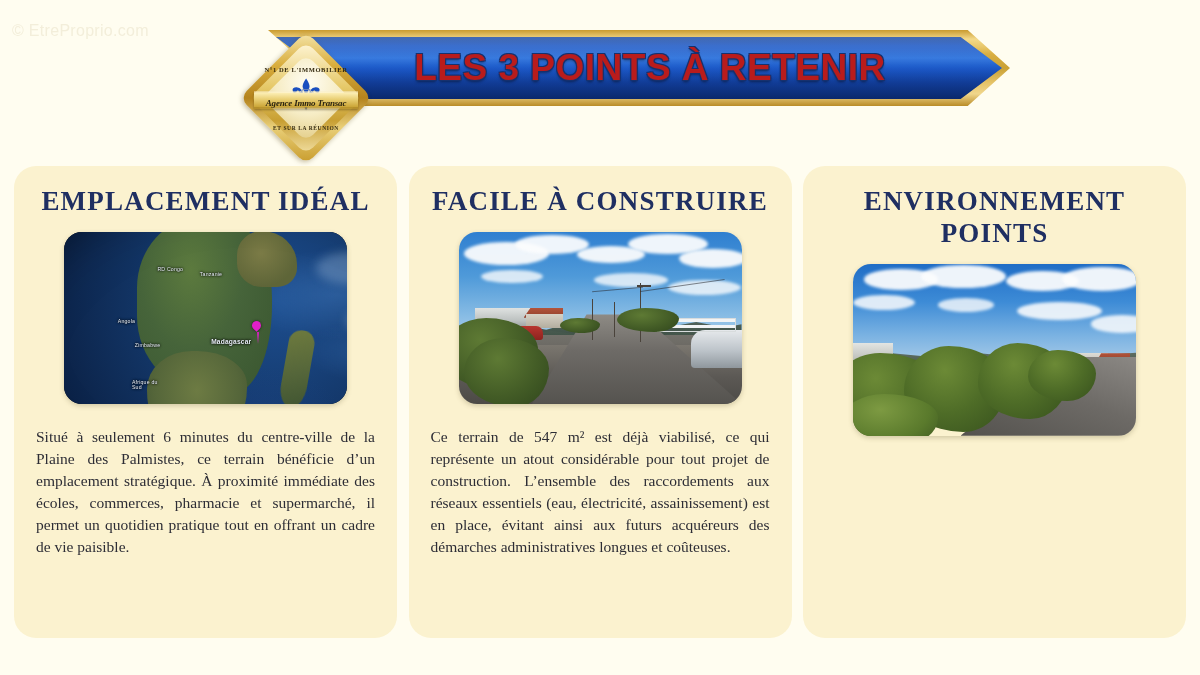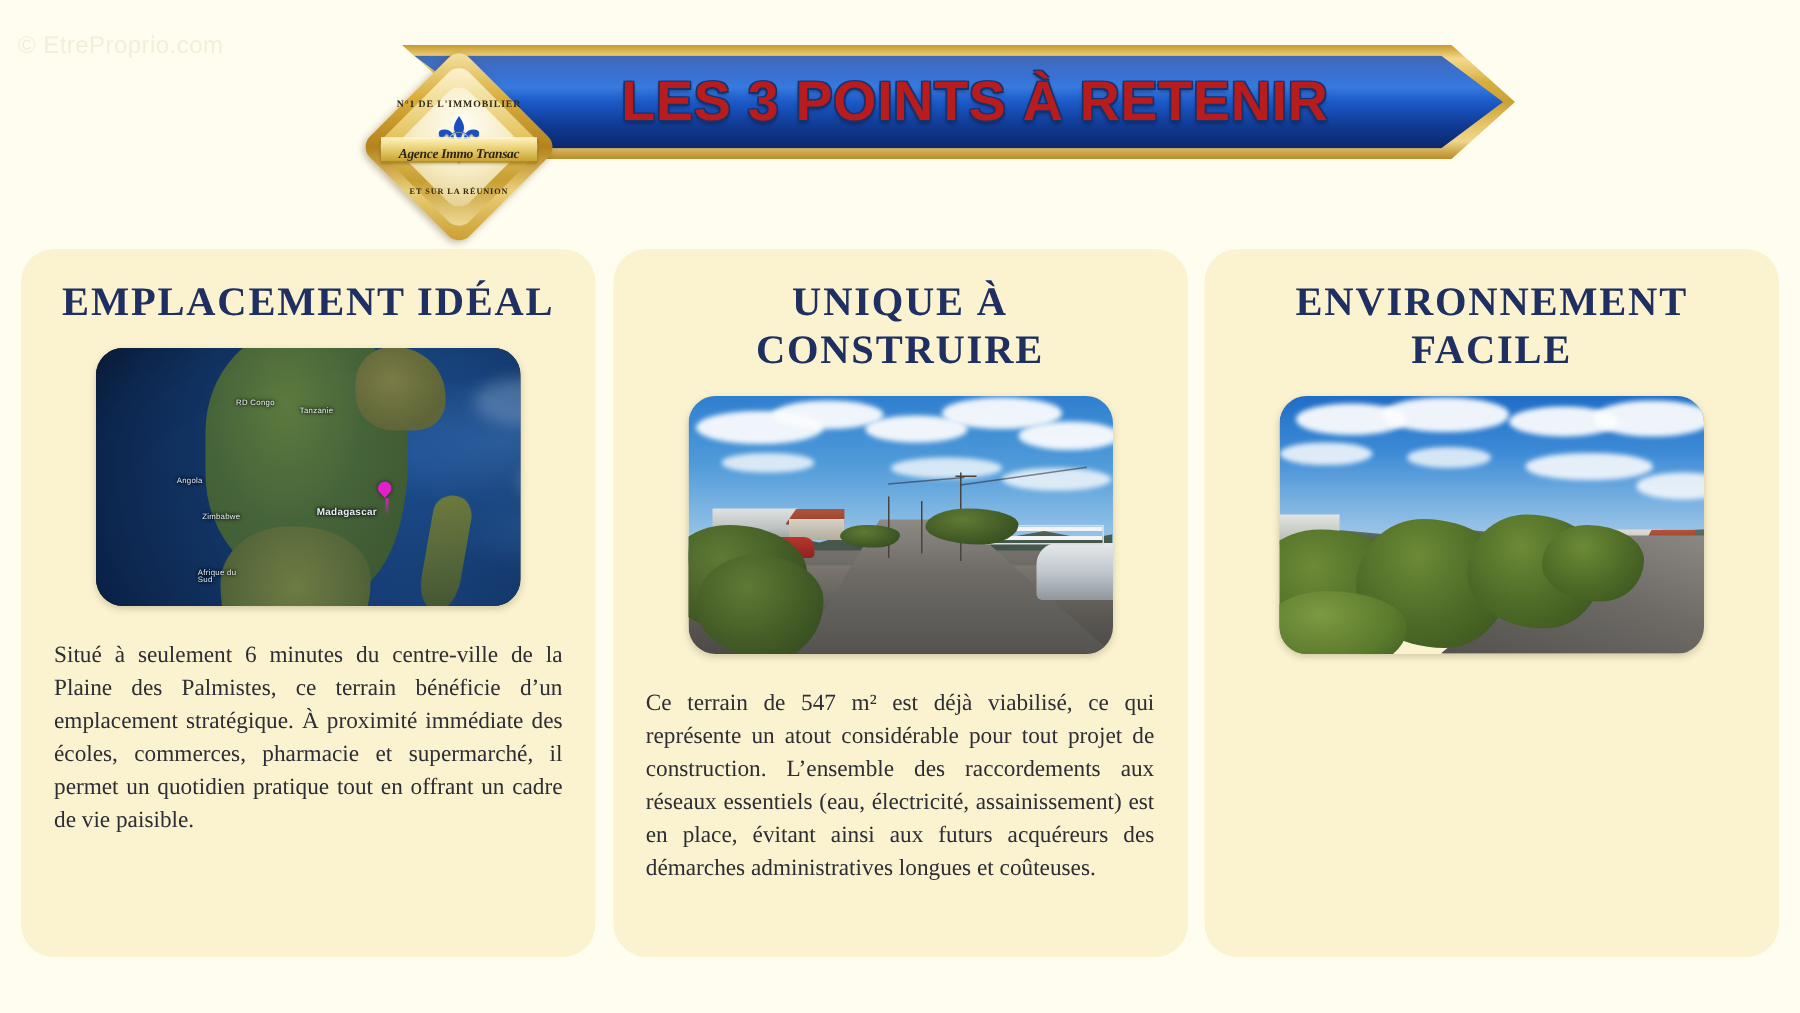--- a/index.html
+++ b/index.html
@@ -451,21 +451,21 @@
 
         <div class="pin-tail" style="left:68.2%;top:58%;"></div>
         <div class="map-pin" style="left:66.5%;top:52%;"></div>
       </div>
     </div>
 
     <div class="card-text">Situé à seulement 6 minutes du centre-ville de la Plaine des Palmistes, ce terrain bénéficie d’un emplacement stratégique. À proximité immédiate des écoles, commerces, pharmacie et supermarché, il permet un quotidien pratique tout en offrant un cadre de vie paisible.</div>
   </div>
 
   <div class="card">
-    <div class="card-title">UNIQUE À CONSTRUIRE</div>
+    <div class="card-title">FACILE À CONSTRUIRE</div>
 
     <div class="card-media">
       <div class="photo">
         <div class="sky"></div>
         <div class="cloud" style="left:2%;top:6%;width:30%;height:13%;"></div>
         <div class="cloud" style="left:20%;top:2%;width:26%;height:11%;"></div>
         <div class="cloud" style="left:42%;top:8%;width:24%;height:10%;"></div>
         <div class="cloud" style="left:60%;top:1%;width:28%;height:12%;"></div>
         <div class="cloud" style="left:78%;top:10%;width:24%;height:11%;"></div>
         <div class="cloud" style="left:8%;top:22%;width:22%;height:8%;opacity:.8;"></div>
@@ -498,21 +498,21 @@
         <div class="bush" style="left:2%;top:62%;width:30%;height:40%;"></div>
         <div class="bush" style="left:56%;top:44%;width:22%;height:14%;"></div>
         <div class="bush" style="left:36%;top:50%;width:14%;height:9%;"></div>
       </div>
     </div>
 
     <div class="card-text">Ce terrain de 547 m² est déjà viabilisé, ce qui représente un atout considérable pour tout projet de construction. L’ensemble des raccordements aux réseaux essentiels (eau, électricité, assainissement) est en place, évitant ainsi aux futurs acquéreurs des démarches administratives longues et coûteuses.</div>
   </div>
 
   <div class="card">
-    <div class="card-title">ENVIRONNEMENT FACILE</div>
+    <div class="card-title">ENVIRONNEMENT POINTS</div>
 
     <div class="card-media">
       <div class="photo">
         <div class="sky3"></div>
         <div class="cloud" style="left:4%;top:3%;width:26%;height:12%;"></div>
         <div class="cloud" style="left:24%;top:1%;width:30%;height:13%;"></div>
         <div class="cloud" style="left:54%;top:4%;width:26%;height:12%;"></div>
         <div class="cloud" style="left:74%;top:2%;width:28%;height:14%;"></div>
         <div class="cloud" style="left:0%;top:18%;width:22%;height:9%;opacity:.85;"></div>
         <div class="cloud" style="left:30%;top:20%;width:20%;height:8%;opacity:.8;"></div>

